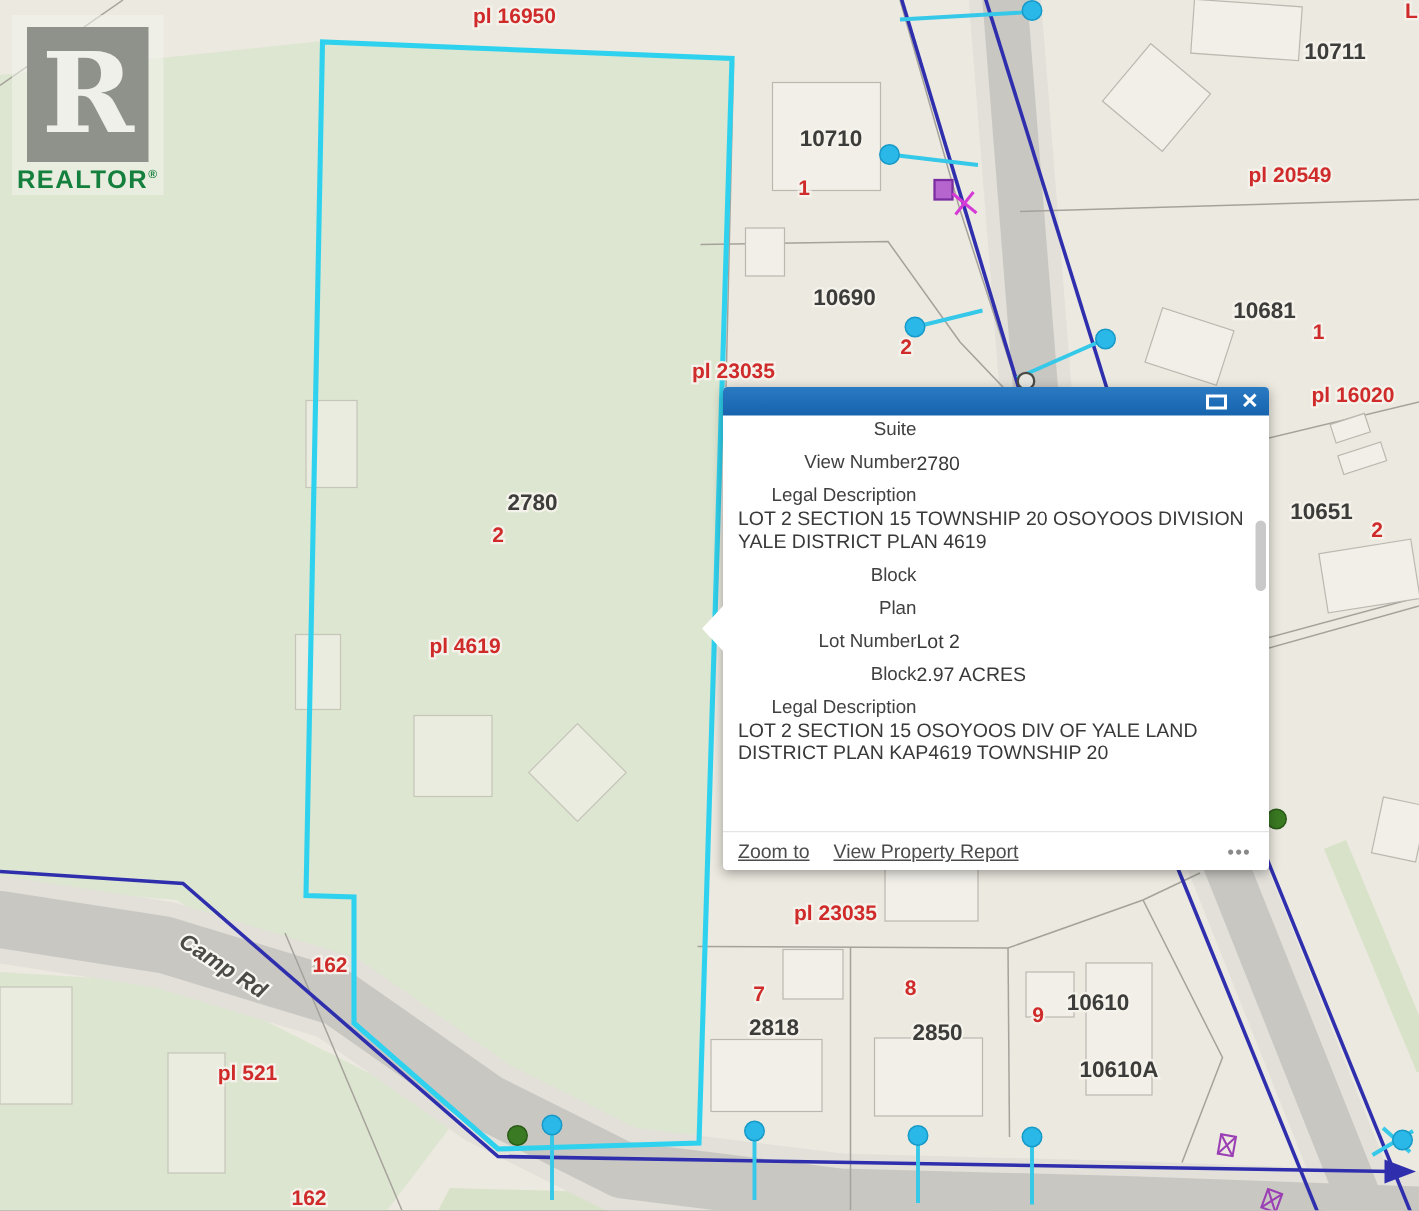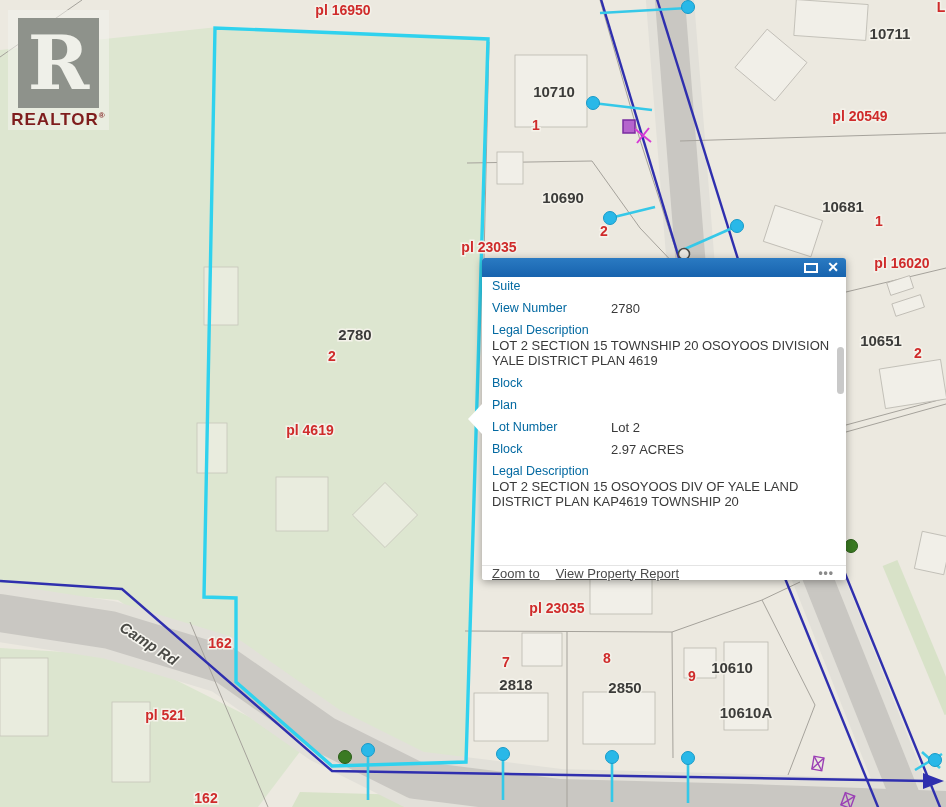--- a/index.html
+++ b/index.html
@@ -17,41 +17,41 @@
 
   
   .realtor{position:absolute;left:8px;top:10px;width:101px;height:120px;
            background:rgba(242,243,236,.55);display:flex;flex-direction:column;
            align-items:center;z-index:5;}
   .realtor .mark{width:81px;height:92px;margin-top:8px;background:#8e928b;
            display:flex;align-items:center;justify-content:center;}
   .realtor .mark span{font-family:"DejaVu Serif",serif;font-weight:bold;
            font-size:74px;line-height:80px;color:#eff0e9;}
   .realtor .brand{margin-top:2px;font-weight:bold;font-size:17px;
-           letter-spacing:1px;color:#7f1d1d;}
+           letter-spacing:1px;color:#15803d;}
   .realtor .brand sup{font-size:8px;}
 
   
   .popup{position:absolute;left:482px;top:258px;width:364px;height:322px;
          background:#fff;border-radius:3px;z-index:10;
          box-shadow:0 2px 8px rgba(0,0,0,.35);}
   .ptitle{position:absolute;left:0;top:0;right:0;height:19px;
          background:linear-gradient(#2a7ac2,#1763ae);border-radius:3px 3px 0 0;}
   .dockbtn{position:absolute;right:28px;top:5px;width:10px;height:6px;
          border:2px solid #fff;background:transparent;cursor:pointer;}
   .closebtn{position:absolute;right:7px;top:0px;color:#fff;font-weight:bold;
          font-size:14px;line-height:19px;cursor:pointer;}
   .pbody{position:absolute;left:0;top:19px;right:0;height:280px;
          overflow:hidden;padding:0 12px 0 10px;box-sizing:border-box;}
   .row{display:flex;margin-bottom:7px;}
   .row.first{margin-top:2px;}
   .row.legal{margin-bottom:8px;flex-direction:column;}
-  .flabel{flex:none;width:119px;font-size:12.5px;line-height:15px;color:#0369a1;}
+  .flabel{flex:none;width:119px;font-size:12.5px;line-height:15px;color:#404040;text-align:right;}
   .fvalue{flex:1;font-size:13px;line-height:15px;color:#393939;}
-  .pfooter{position:absolute;left:0;bottom:0;right:0;height:15px;background:#fff;
+  .pfooter{position:absolute;left:0;bottom:0;right:0;height:26px;background:#fff;
          border-top:1px solid #e4e4e4;border-radius:0 0 3px 3px;
          display:flex;align-items:center;padding:0 12px 0 10px;box-sizing:border-box;}
   .plink{font-size:13px;color:#4b4b4b;text-decoration:underline;margin-right:16px;
          cursor:pointer;white-space:nowrap;}
   .pmore{margin-left:auto;color:#8a8a8a;font-weight:bold;font-size:12px;
          letter-spacing:1px;cursor:pointer;}
   .callout{position:absolute;left:-14px;top:146px;width:0;height:0;
          border-top:15px solid transparent;border-bottom:15px solid transparent;
          border-right:14px solid #fff;}
   .vthumb{position:absolute;right:2px;top:89px;width:7px;height:47px;

